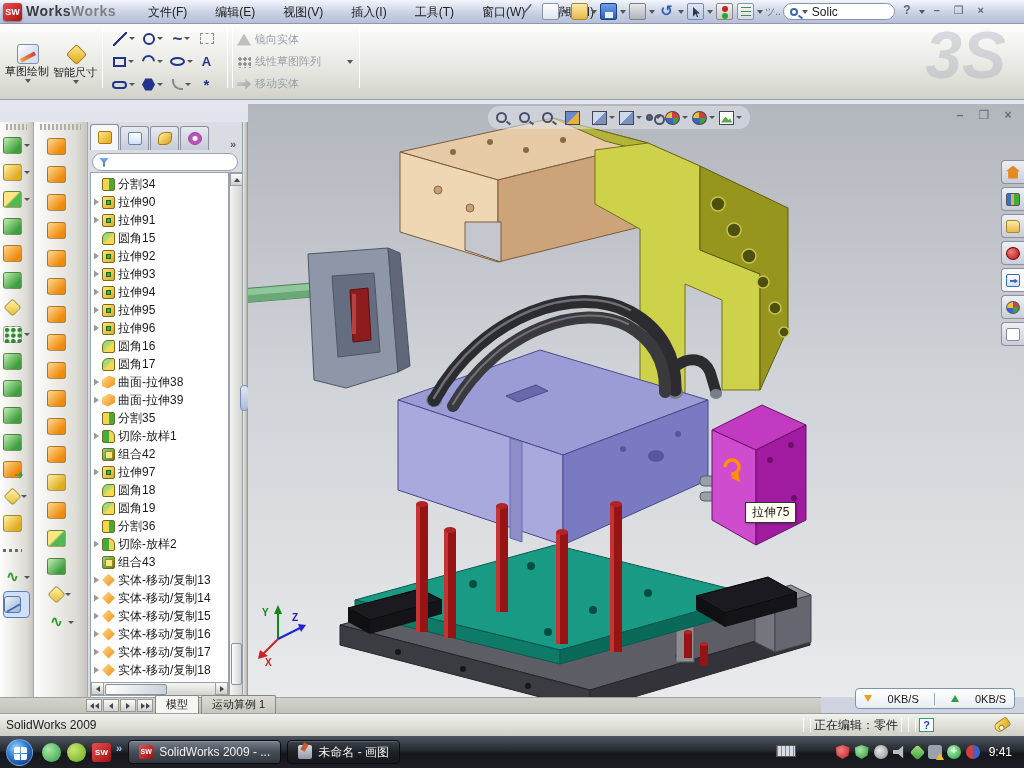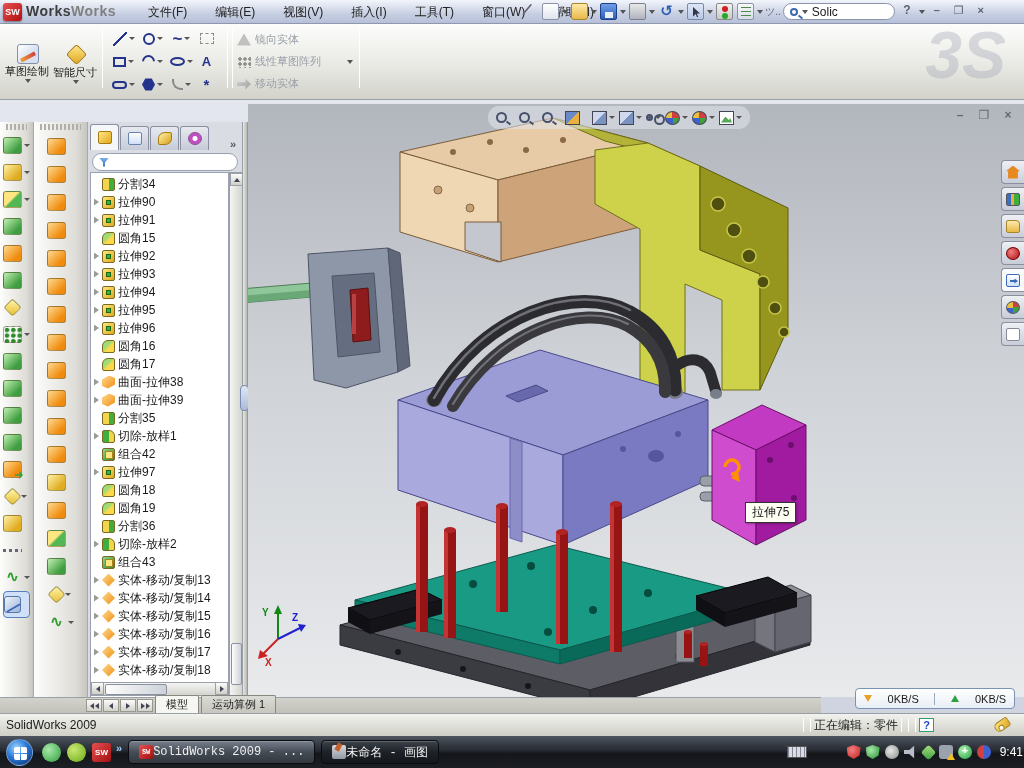--- a/index.html
+++ b/index.html
@@ -199,27 +199,27 @@
   #taskbar{left:0;top:736px;width:1024px;height:32px;background:linear-gradient(#4e555f,#262a31 45%,#14161a 55%,#1c1f24);display:flex;align-items:center;color:#eee;}
   #orb{width:27px;height:27px;margin:0 6px;border-radius:50%;background:radial-gradient(circle at 38% 32%,#9fd8ff,#2a78d8 45%,#0a2c66 95%);border:1px solid rgba(255,255,255,.35);position:relative;}
   #orb::after{content:"";position:absolute;left:7px;top:7px;width:13px;height:13px;background:
     linear-gradient(#fff,#fff) 0 0/6px 6px no-repeat,linear-gradient(#fff,#fff) 7px 0/6px 6px no-repeat,
     linear-gradient(#fff,#fff) 0 7px/6px 6px no-repeat,linear-gradient(#fff,#fff) 7px 7px/6px 6px no-repeat;border-radius:2px;}
   .ql{width:19px;height:19px;border-radius:3px;margin:0 3px;}
   .ql-messenger{background:radial-gradient(circle at 35% 35%,#a8e8a8,#2e9e3e);border-radius:50%;}
   .ql-media{background:radial-gradient(circle at 35% 35%,#c8e870,#6aa818);border-radius:50%;}
   .ql-sw{background:linear-gradient(135deg,#e85050,#a01010);color:#fff;font-size:8px;font-weight:bold;text-align:center;line-height:19px;}
   #ql-chev{color:#9fc8ff;font-weight:bold;margin:0 6px 8px 2px;font-size:11px;}
-  .task-btn{height:24px;border-radius:4px;border:1px solid #0a0c10;display:flex;align-items:center;gap:0;padding:0 10px;margin-right:6px;font-size:12px;color:#f0f0f0;white-space:nowrap;background:linear-gradient(#3c424b,#1e2228 50%,#14171c);box-shadow:inset 0 1px 0 rgba(255,255,255,.18);font-family:Liberation Mono, monospace;}
+  .task-btn{height:24px;border-radius:4px;border:1px solid #0a0c10;display:flex;align-items:center;gap:6px;padding:0 10px;margin-right:6px;font-size:12px;color:#f0f0f0;white-space:nowrap;background:linear-gradient(#3c424b,#1e2228 50%,#14171c);box-shadow:inset 0 1px 0 rgba(255,255,255,.18);}
   .task-btn.active{background:linear-gradient(#78808c,#454c56 50%,#33383f);}
   .tk-ic{width:14px;height:14px;border-radius:2px;flex:0 0 14px;}
   .tk-sw{background:linear-gradient(135deg,#e85050,#a01010);color:#fff;font-size:7px;font-weight:bold;text-align:center;line-height:14px;}
   .tk-paint{background:linear-gradient(#d8d8d8,#9098a8);position:relative;}
   .tk-paint::after{content:"";position:absolute;left:4px;top:-2px;width:5px;height:8px;background:#c06030;transform:rotate(30deg);}
-  #tray{margin-left:auto;display:flex;align-items:center;gap:5px;padding-right:1px;}
+  #tray{margin-left:auto;display:flex;align-items:flex-start;gap:5px;padding-right:12px;}
   .tray-ic{width:14px;height:14px;border-radius:3px;}
   .t-kbd{width:20px;height:12px;background:#d8dce4;border:1px solid #555;background-image:repeating-linear-gradient(90deg,#889 0 1px,transparent 1px 4px);}
   .t-red{background:radial-gradient(circle at 35% 35%,#f08080,#c01818);clip-path:polygon(50% 0,100% 18%,92% 75%,50% 100%,8% 75%,0 18%);}
   .t-green{background:radial-gradient(circle at 35% 35%,#a8e8a8,#1e8e2e);clip-path:polygon(50% 0,100% 18%,92% 75%,50% 100%,8% 75%,0 18%);}
   .t-gear{background:radial-gradient(circle at 40% 40%,#e8e8e8,#888);border-radius:50%;}
   .t-spk{background:#b8bcc4;clip-path:polygon(0 35%,40% 35%,75% 5%,75% 95%,40% 65%,0 65%);}
   .t-chip{background:linear-gradient(135deg,#a8e080,#3e9e3e);transform:rotate(45deg);width:11px;height:11px;}
   .t-net{background:#9aa2ae;position:relative;}
   .t-net::after{content:"";position:absolute;right:-2px;bottom:-1px;width:0;height:0;border-left:4px solid transparent;border-right:4px solid transparent;border-bottom:7px solid #f0c020;}
   .t-plus{background:radial-gradient(circle at 35% 35%,#b0f0b0,#1e9e3e);border-radius:50%;position:relative;}

